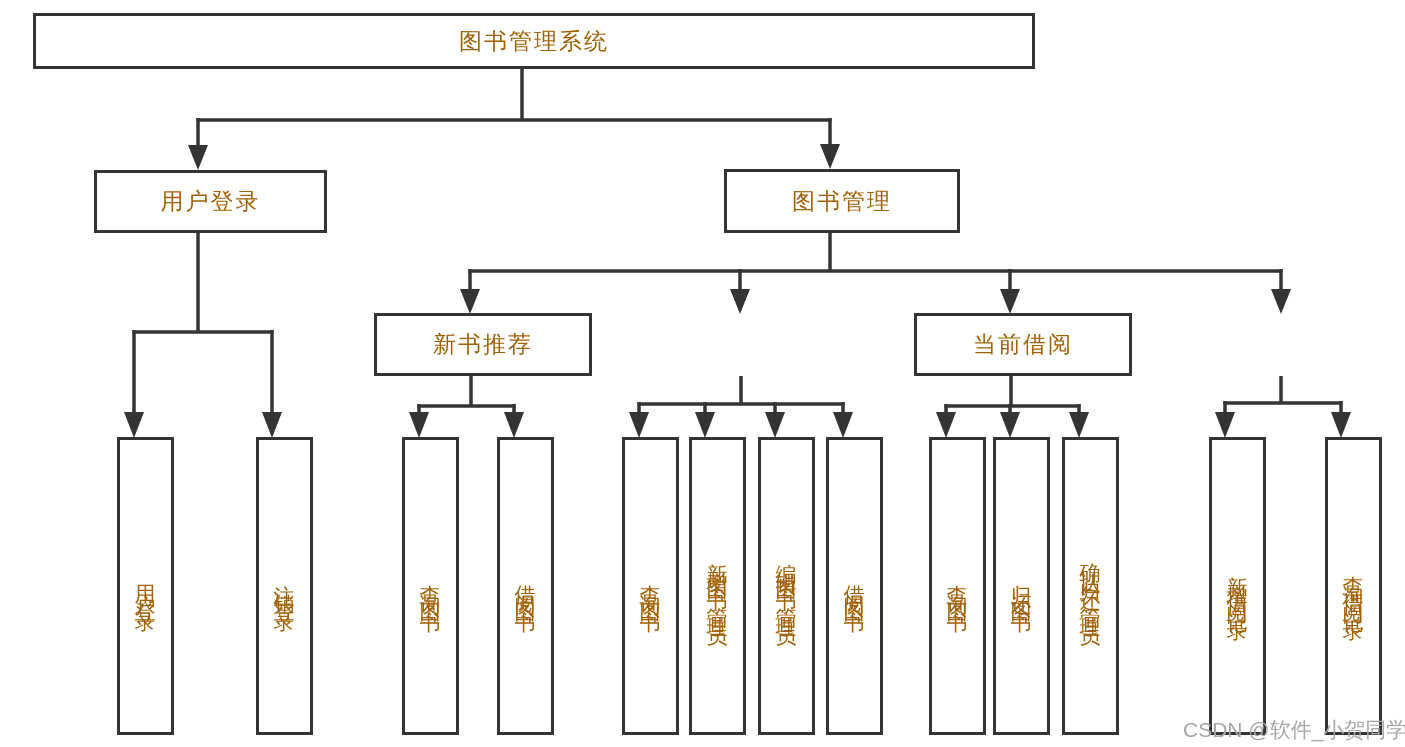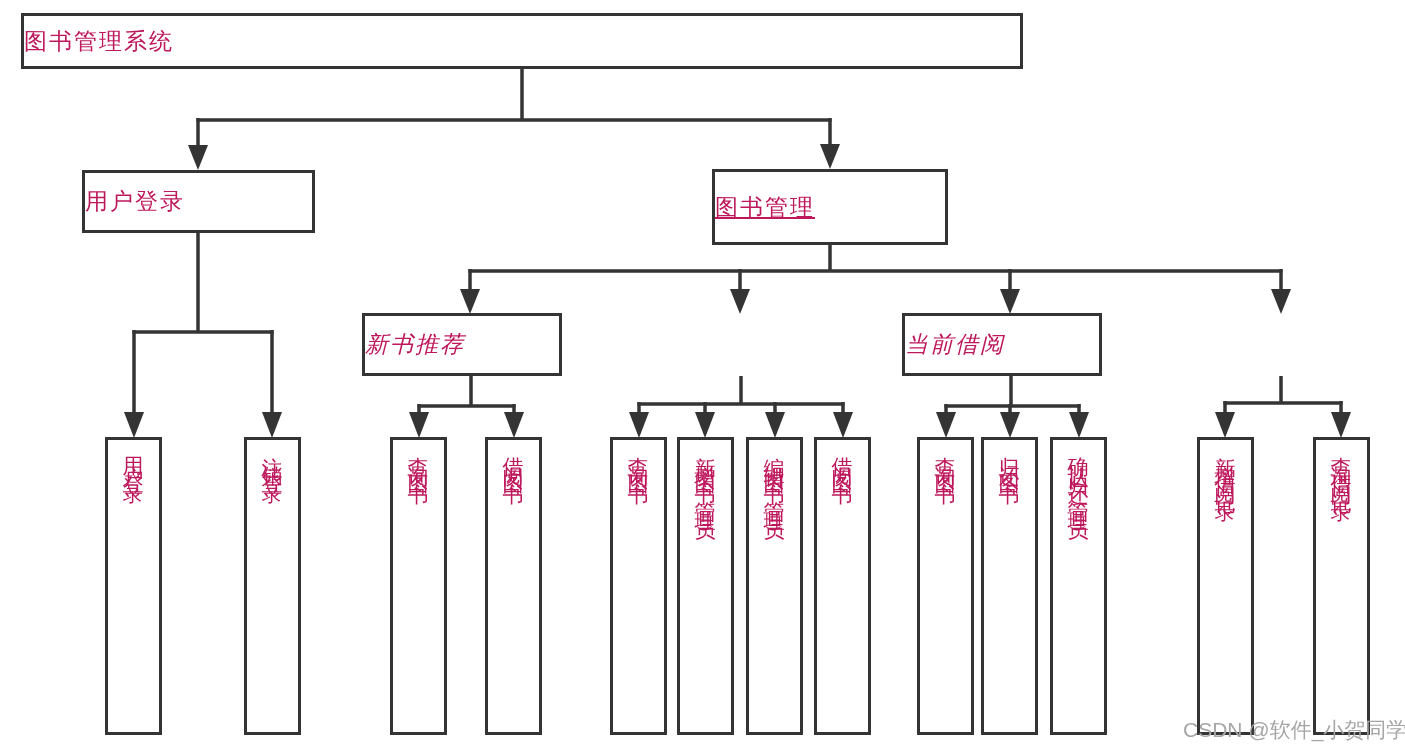--- a/index.html
+++ b/index.html
@@ -17,41 +17,43 @@
     width: 1405px; height: 747px;
     pointer-events: none;
   }
   .node {
     position: absolute;
     box-sizing: border-box;
     border: 3px solid #343434;
     background: #ffffff;
     display: flex;
     align-items: center;
-    color: #be185d;
+    justify-content: center;
+    color: #a16207;
+    margin-left: 12px;
   }
   .h-node {
     font-size: 23px;
     letter-spacing: 2px;
     white-space: nowrap;
   }
   .v-node {
     writing-mode: vertical-rl;
     text-orientation: mixed;
     font-size: 21px;
     letter-spacing: 9px;
     line-height: 1;
     top: 437px;
     height: 298px;
     width: 57px;
   }
   .root-node   { left: 21px;  top: 13px;  width: 1002px; height: 56px; }
   .l2-a        { left: 82px;  top: 170px; width: 233px;  height: 63px; }
-  .l2-b        { left: 712px; top: 169px; width: 236px;  height: 76px; text-decoration: underline; }
-  .l3          { top: 313px;  width: 200px; height: 63px; font-style: italic; }
+  .l2-b        { left: 712px; top: 169px; width: 236px;  height: 64px; }
+  .l3          { top: 313px;  width: 218px; height: 63px; }
   .l3-a { left: 362px; }
   .l3-b { left: 632px; }
   .l3-c { left: 902px; }
   .l3-d { left: 1172px; }
   .leaf-1  { left: 105px; }
   .leaf-2  { left: 244px; }
   .leaf-3  { left: 390px; }
   .leaf-4  { left: 485px; }
   .leaf-5  { left: 610px; }
   .leaf-6  { left: 677px; }

